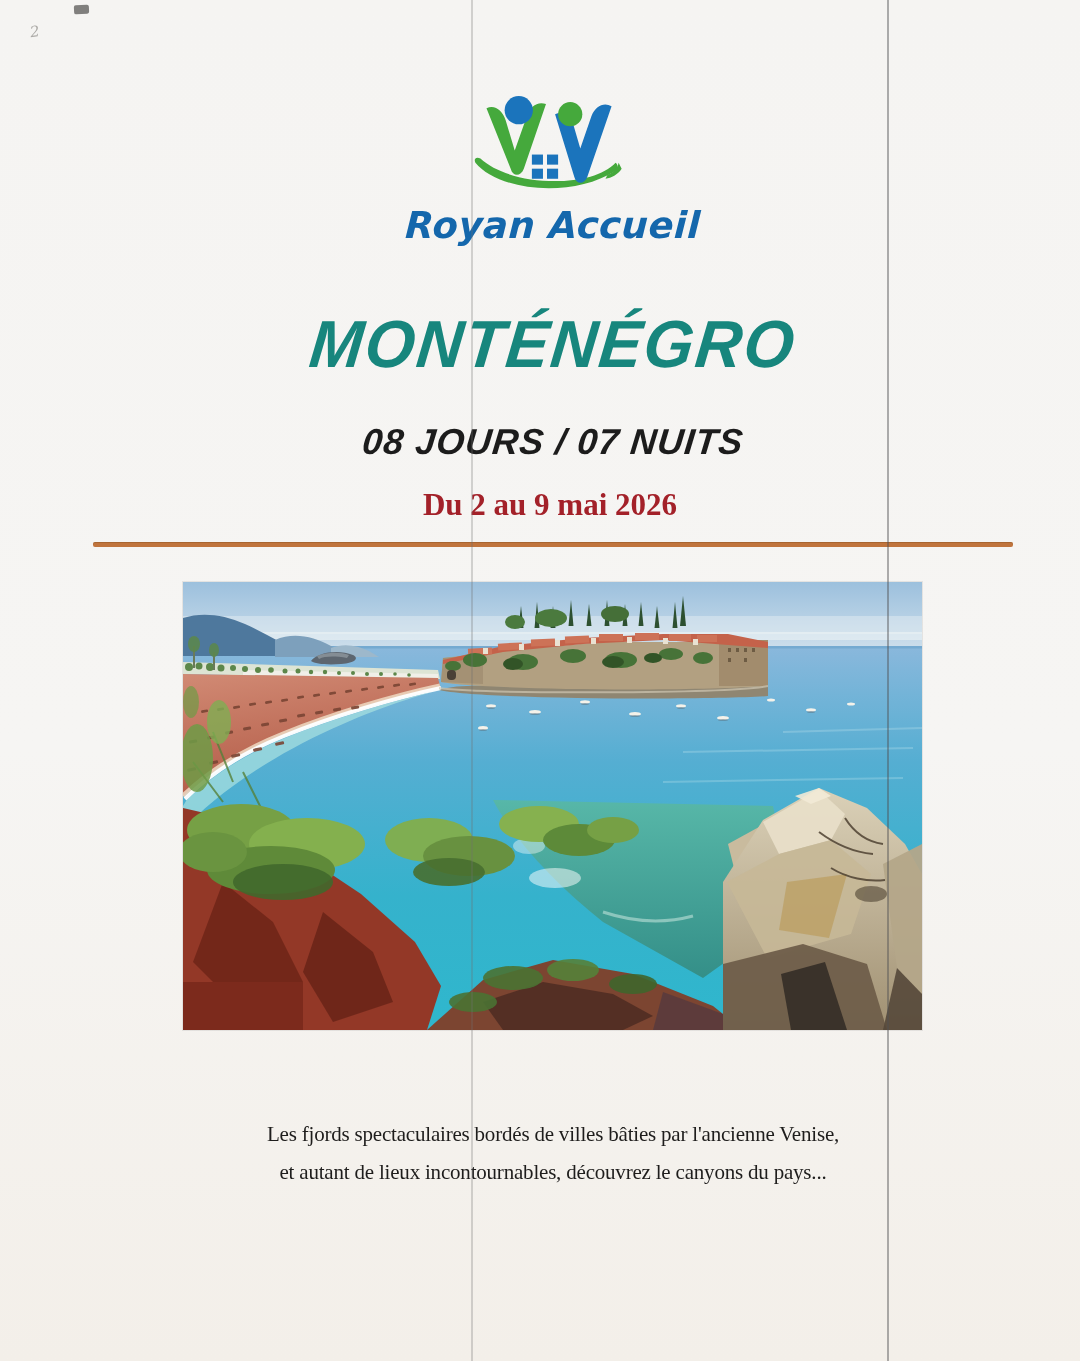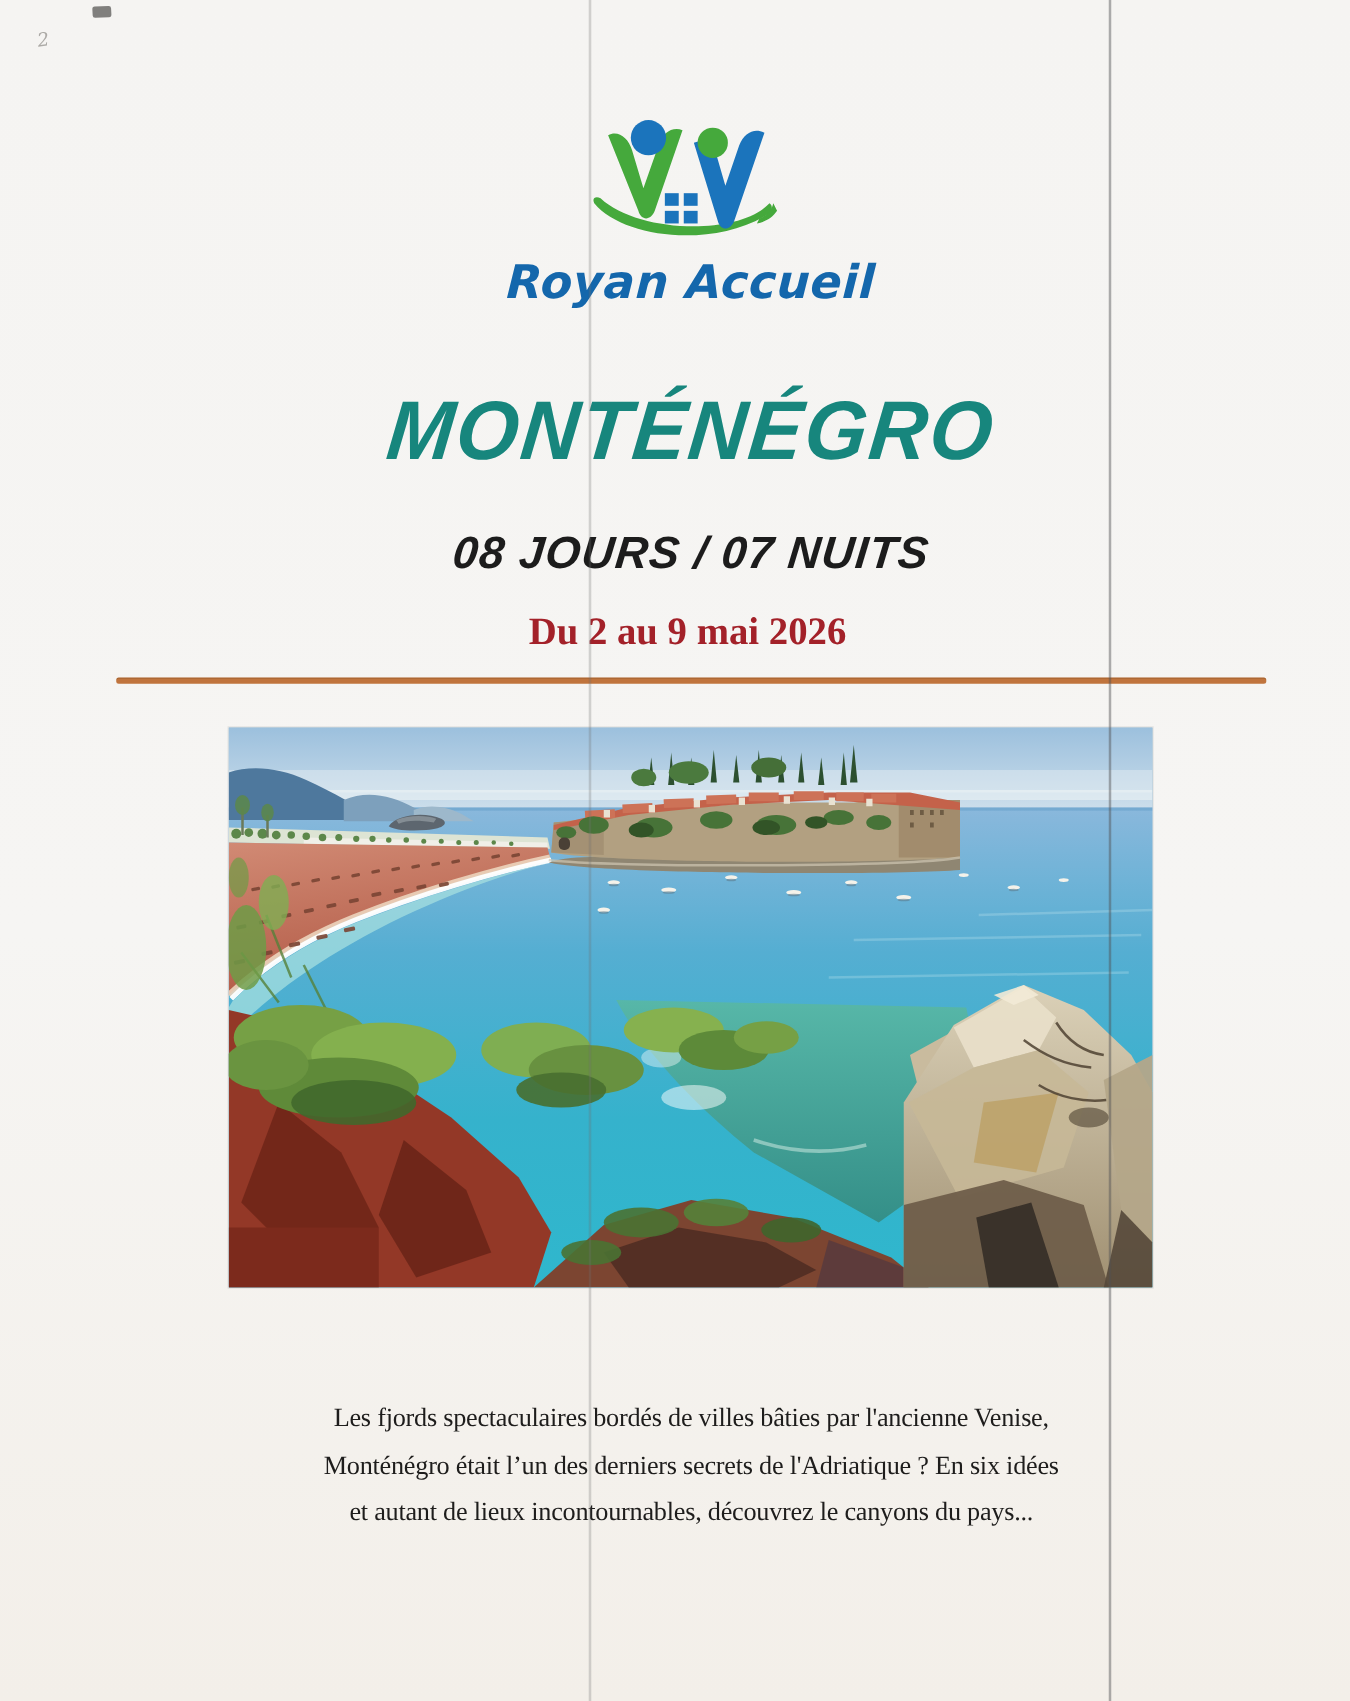--- a/index.html
+++ b/index.html
@@ -345,20 +345,19 @@
         <path d="M636,250 C652,262 668,270 690,272"></path>
         <path d="M662,236 C672,252 686,260 700,262"></path>
         <path d="M648,286 C664,296 684,300 702,298"></path>
       </g>
       <ellipse cx="688" cy="312" rx="16" ry="8" fill="#4f4232" opacity=".6"></ellipse>
     </svg>
   </div>
 
   <div class="intro">
     <div>Les fjords spectaculaires bordés de villes bâties par l'ancienne Venise,</div>
-    <div>Monténégro était l’un des derniers secrets de l'Adriatique ? En six idées</div>
     <div>et autant de lieux incontournables, découvrez le canyons du pays...</div>
   </div>
 
   <div class="fold fold-1"></div>
   <div class="fold fold-2"></div>
 
 </div>
 
 </body></html>

